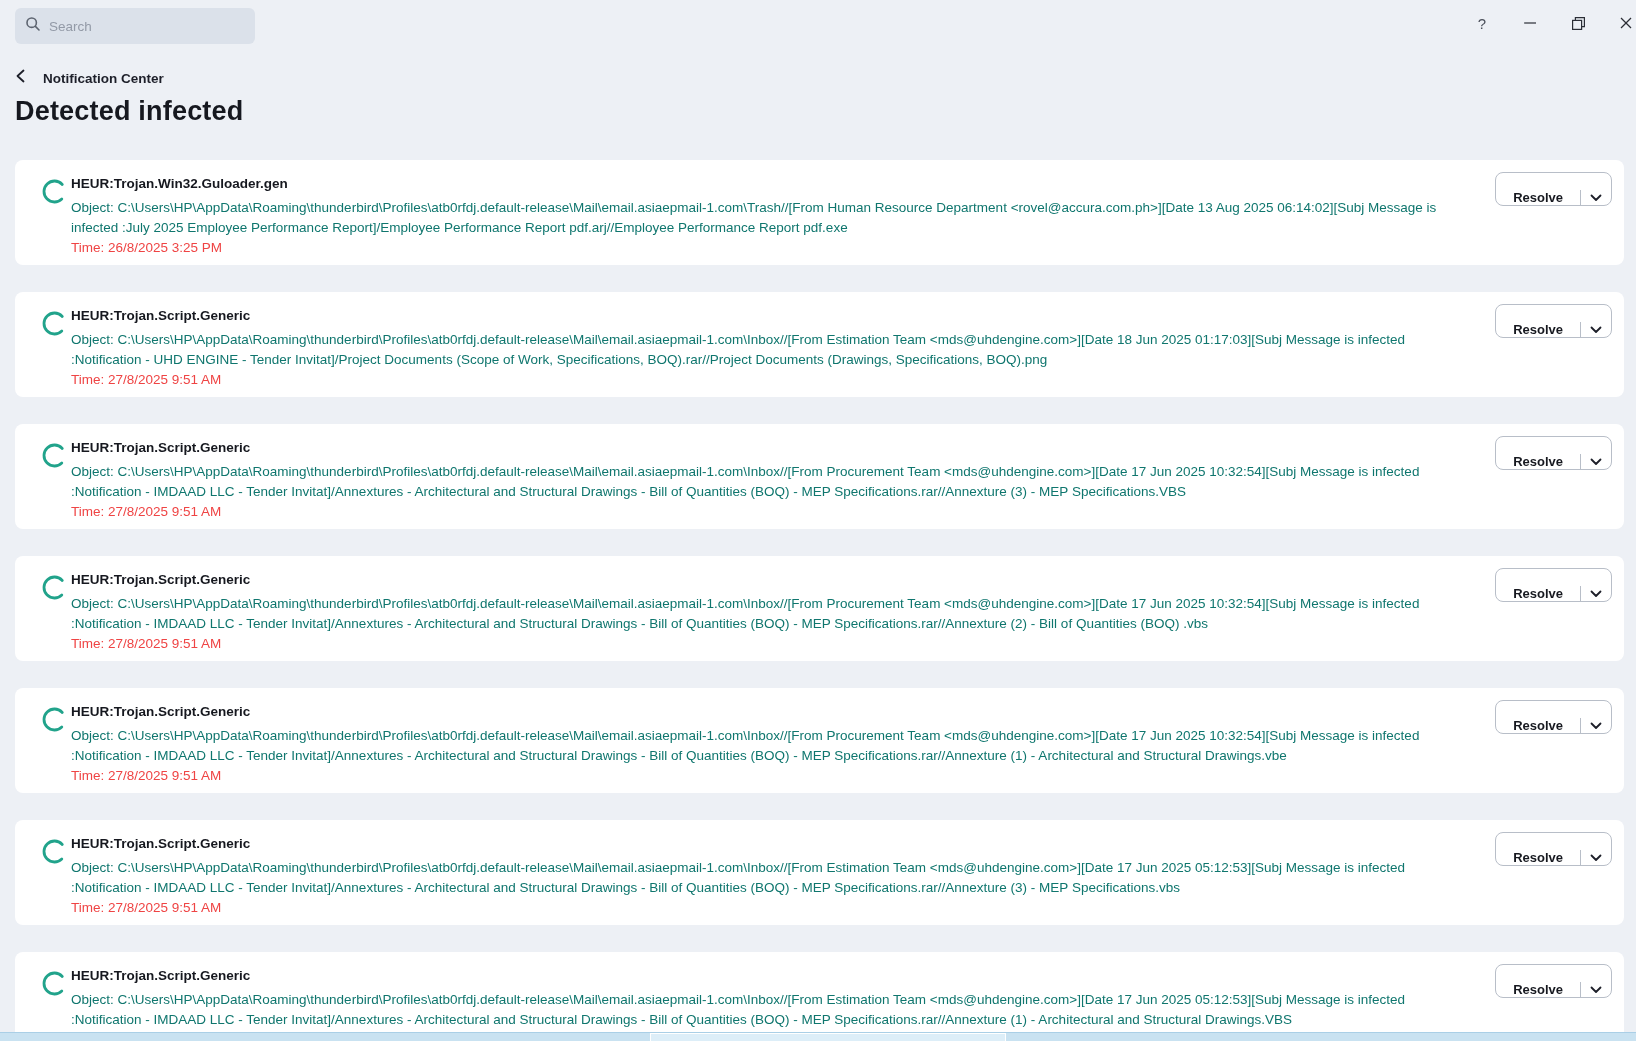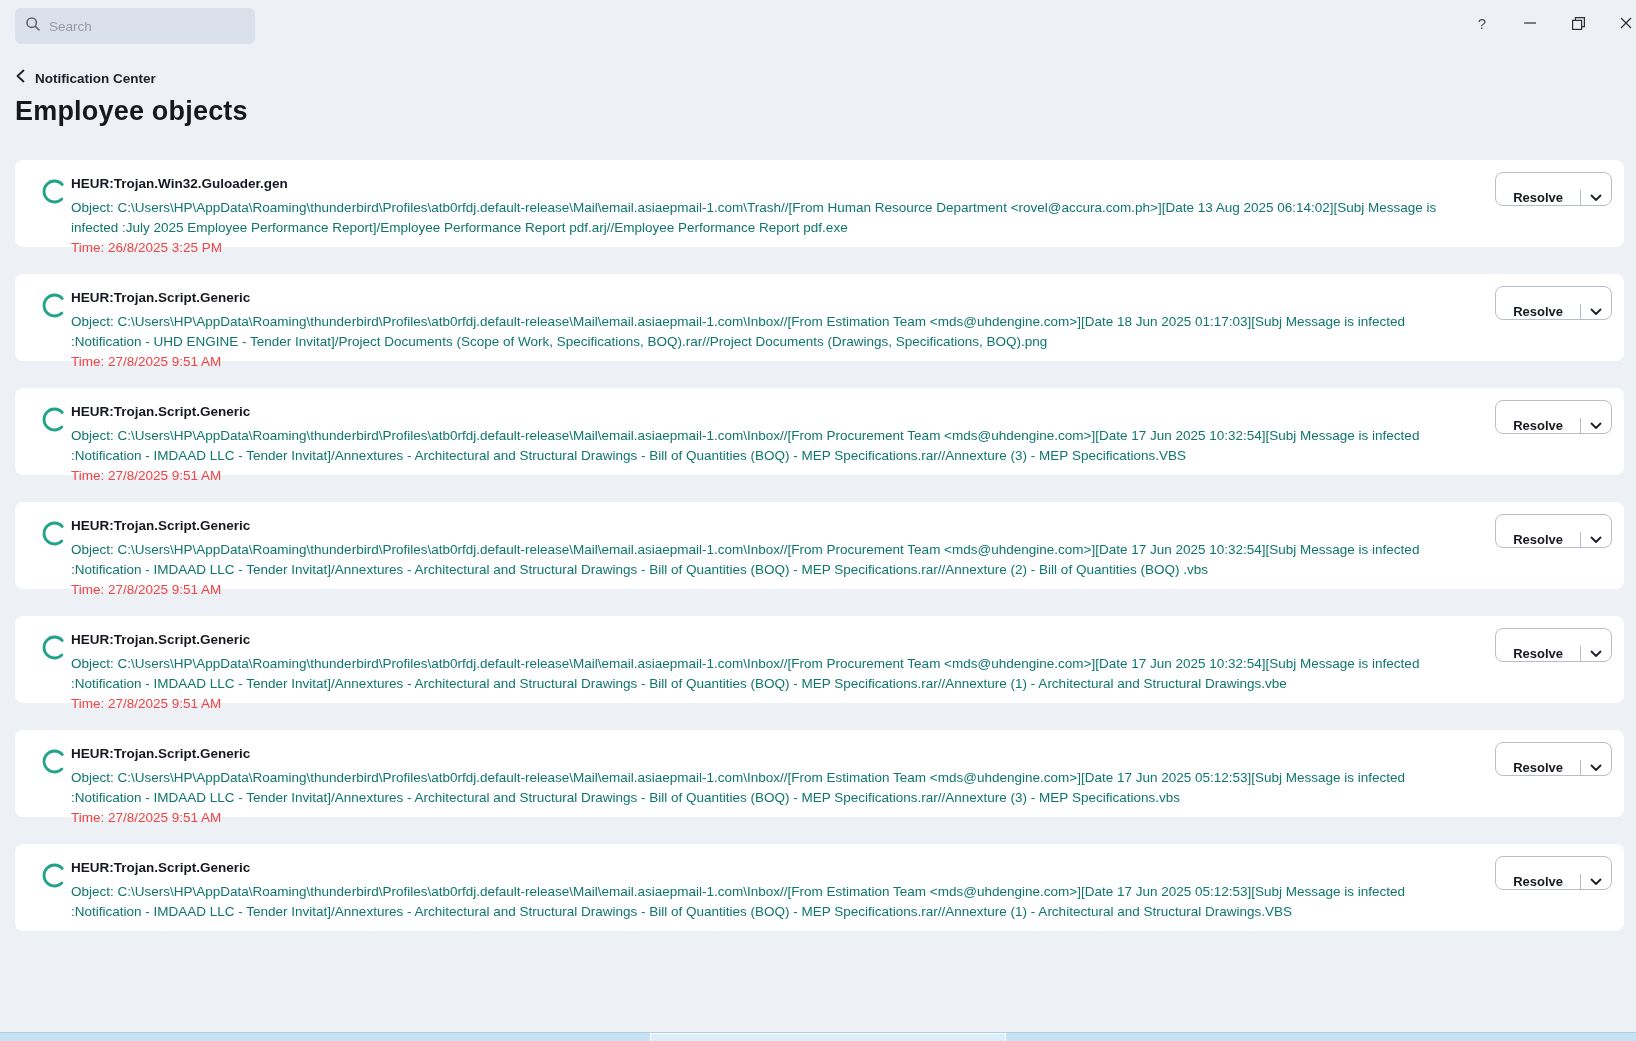--- a/index.html
+++ b/index.html
@@ -37,35 +37,35 @@
     width: 48px; height: 46px;
     display: flex; align-items: center; justify-content: center;
     background: transparent; border: none; cursor: pointer;
     color: #4a4f5a; font-family: inherit; font-size: 15px;
   }
   .win-btn svg { display: block; }
 
   
   .breadcrumb {
     position: absolute; left: 16px; top: 69px;
-    display: flex; align-items: center; gap: 10px;
+    display: flex; align-items: center; gap: 18px;
     cursor: pointer;
   }
   .breadcrumb-label { font-size: 13.5px; font-weight: bold; color: #1d1f29; }
   .page-title {
     position: absolute; left: 15px; top: 96px;
     font-size: 27px; font-weight: bold; letter-spacing: 0.2px; color: #16181f;
   }
 
   
   .list { position: absolute; top: 160px; left: 15px; width: 1609px; }
   .card {
     position: relative;
     background: #ffffff; border-radius: 8px;
-    height: 87px; margin-bottom: 27px;
+    height: 105px; margin-bottom: 27px;
     padding: 16px 150px 18px 56px;
   }
   .spinner { position: absolute; left: 26px; top: 18px; }
   .card-title { font-size: 13.5px; font-weight: bold; color: #16181f; margin-bottom: 7px; }
   .card-object { font-size: 13.5px; color: #0f766e; line-height: 19.5px; }
   .card-time { font-size: 13.5px; color: #ef4444; line-height: 19.5px; margin-top: 1px; }
 
   .resolve-btn {
     position: absolute; right: 12px; top: 12px;
     height: 34px; display: flex; align-items: flex-end;
@@ -140,21 +140,21 @@
 
 <div class="breadcrumb">
   <span>
     <svg width="9" height="14" viewBox="0 0 9 14">
         <polyline points="7.5,1.5 1.5,7 7.5,12.5" fill="none" stroke="#1d1f29" stroke-width="1.8" stroke-linecap="round" stroke-linejoin="round"></polyline>
       </svg>
   </span>
   <span class="breadcrumb-label">Notification Center</span>
 </div>
 
-<h1 class="page-title">Employee objects</h1>
+<h1 class="page-title">Detected infected</h1>
 
 <div class="list">
 
   <div class="card">
     <span class="spinner">
       <svg width="27" height="27" viewBox="0 0 27 27">
           <circle cx="13.5" cy="13.5" r="10.5" fill="none" stroke="#21a38b" stroke-width="2.8" stroke-linecap="round" stroke-dasharray="49.5 16.5" transform="rotate(46 13.5 13.5)"></circle>
         </svg>
     </span>
     <div class="card-title">HEUR:Trojan.Win32.Guloader.gen</div>

